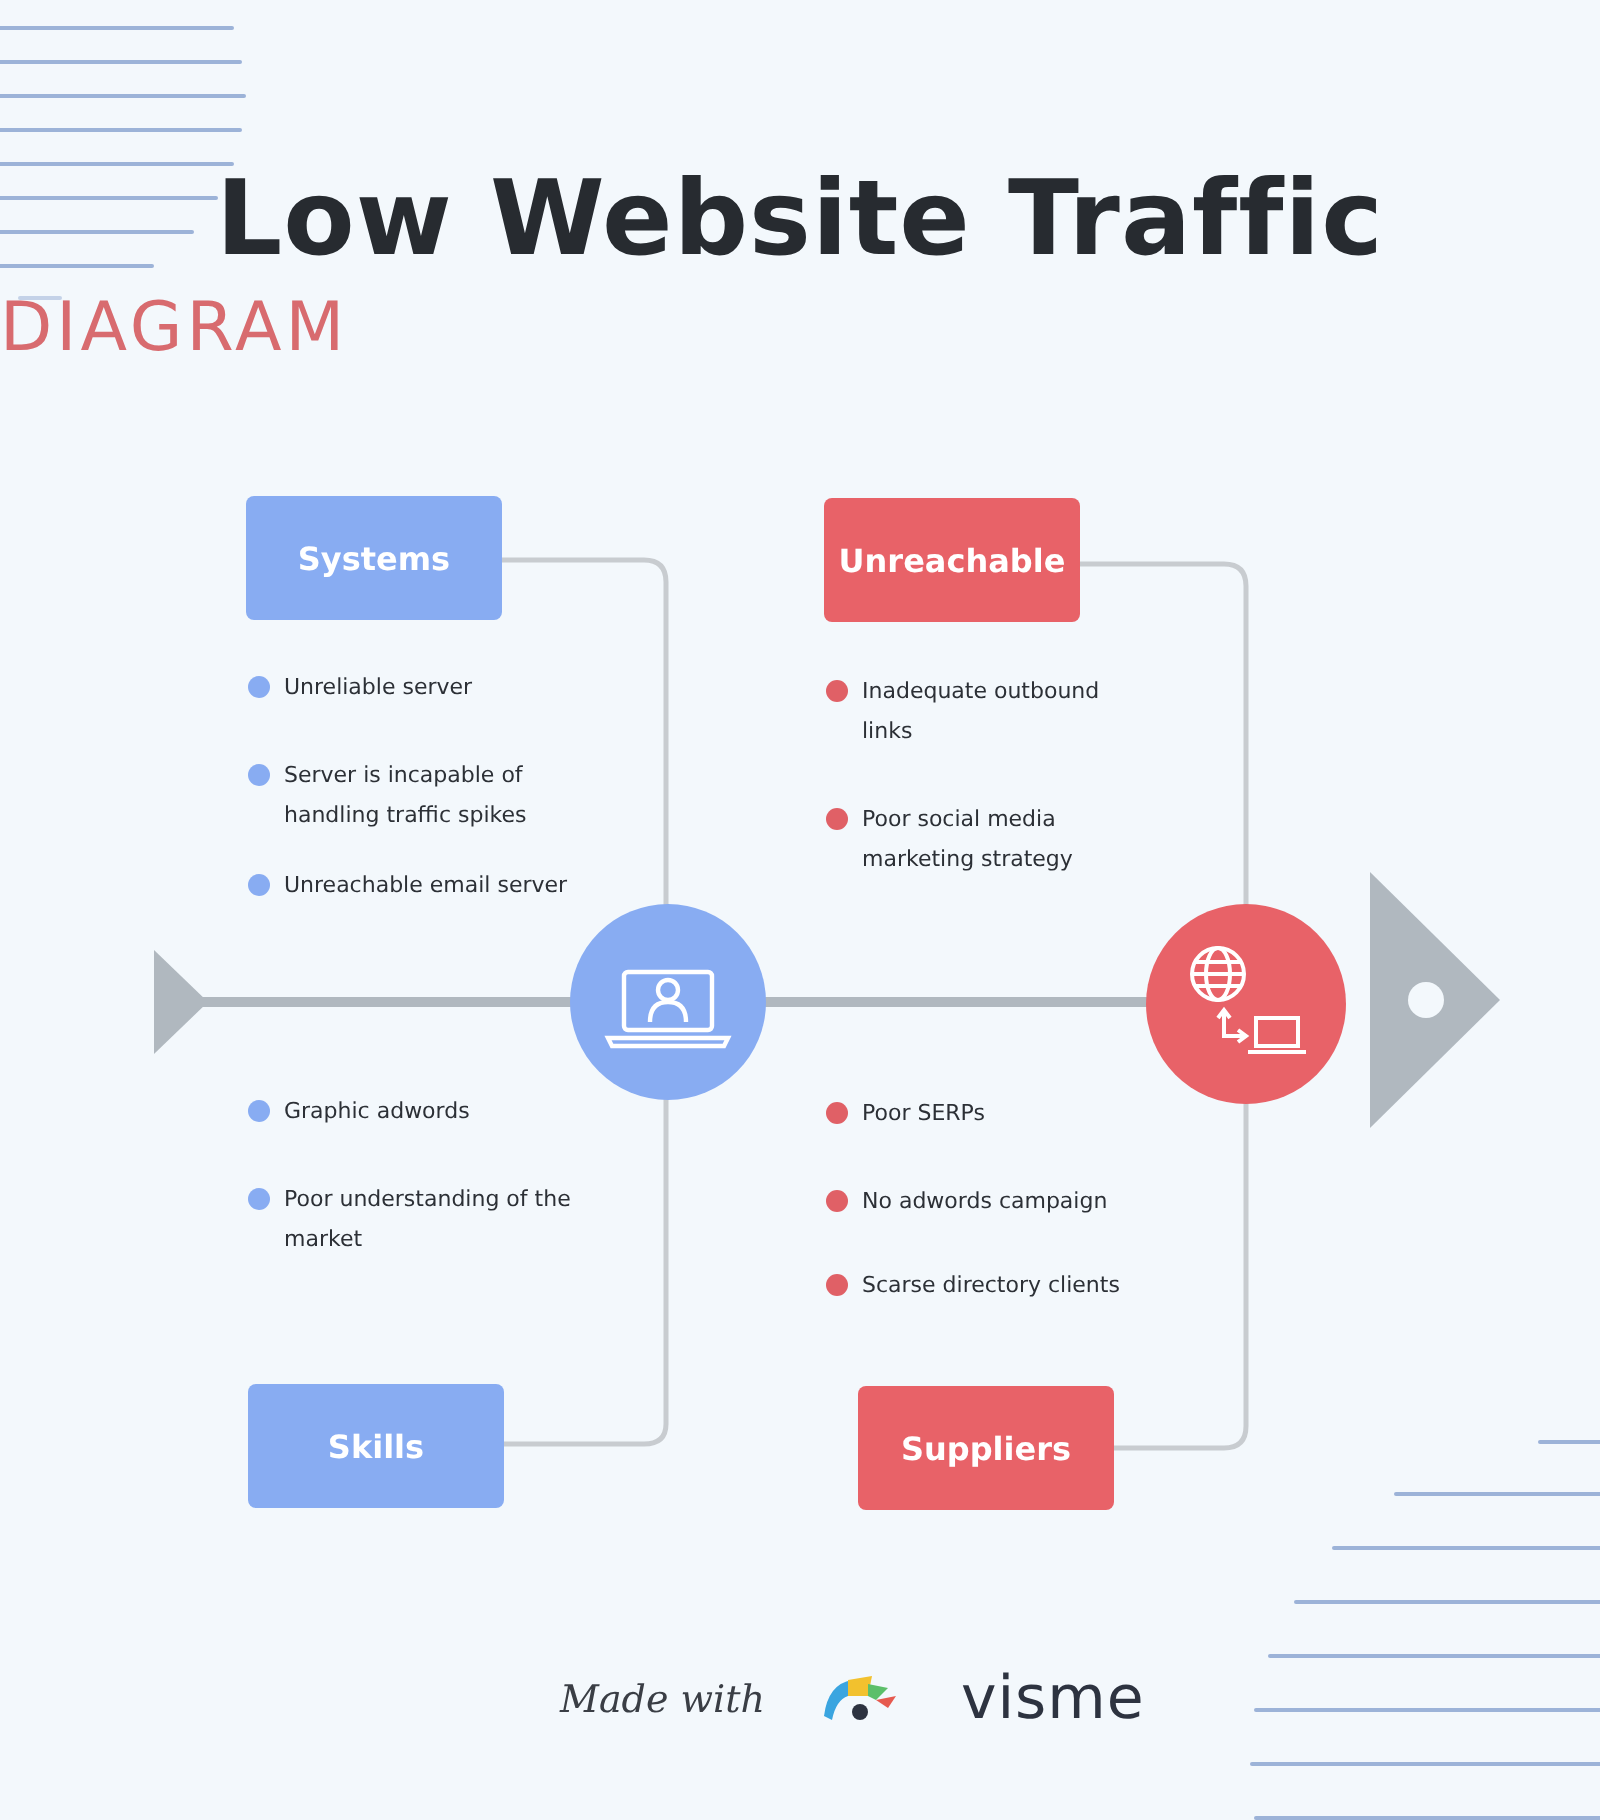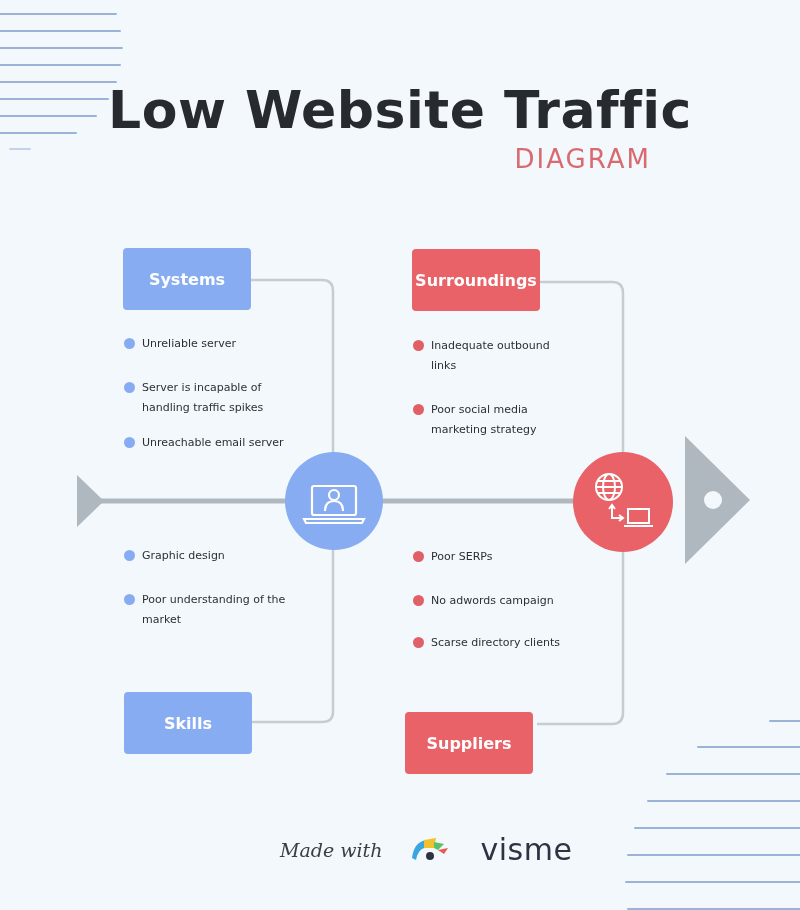--- a/index.html
+++ b/index.html
@@ -1,19 +1,19 @@
 <!DOCTYPE html>
 <html><head>
 <meta charset="utf-8">
 <style>
   html, body { margin:0; padding:0; }
   body { width:800px; height:910px; background:#f3f8fc; position:relative; overflow:hidden; font-family:"DejaVu Sans", sans-serif; }
   .deco-lines { position:absolute; left:0; top:0; width:800px; height:910px; }
   .title { position:absolute; left:0; width:800px; top:80px; text-align:center; font-size:52px; font-weight:bold; color:#272b30; letter-spacing:0.5px; }
-  .subtitle { position:absolute; left:0; width:651px; top:144px; text-align:right; font-size:26px; color:#d86b6f; letter-spacing:2px; }
+  .subtitle { position:absolute; left:0; width:651px; top:144px; text-align:left; font-size:34px; color:#d86b6f; letter-spacing:2px; }
   .diagram { position:absolute; left:0; top:0; width:800px; height:910px; }
   .cat-box { position:absolute; width:128px; height:62px; border-radius:4px; color:#fff; font-size:16px; font-weight:bold; display:flex; align-items:center; justify-content:center; }
   .blue { background:#88acf2; }
   .red { background:#e86268; }
   .cause { position:absolute; font-size:11px; color:#2c3036; line-height:20px; padding-left:18px; width:200px; }
   .cause .dot { position:absolute; left:0; top:4px; width:11px; height:11px; border-radius:50%; }
   .cause.b .dot { background:#88acf2; }
   .cause.r .dot { background:#e06066; }
   .footer { position:absolute; left:280px; top:832px; display:flex; align-items:center; gap:28px; }
   .made-with { font-family:"DejaVu Serif", serif; font-style:italic; font-size:19px; color:#3a3e45; }
@@ -84,32 +84,32 @@
       <path d="M612 506 V518 H622"></path>
       <path d="M609 509 L612 505 L615 509"></path>
       <path d="M619 515 L623 518 L619 521"></path>
       <rect x="628" y="509" width="21" height="14"></rect>
       <path d="M624 526 H653"></path>
     </g>
   </g>
 </svg>
 
 <div class="cat-box blue" style="left:123px; top:248px;">Systems</div>
-<div class="cat-box red" style="left:412px; top:249px;">Surroundings</div>
+<div class="cat-box red" style="left:412px; top:249px;">Unreachable</div>
 <div class="cat-box blue" style="left:124px; top:692px;">Skills</div>
-<div class="cat-box red" style="left:405px; top:693px;margin-top:19px;">Suppliers</div>
+<div class="cat-box red" style="left:429px; top:693px;">Suppliers</div>
 
 <div class="cause b" style="left:124px; top:334px;"><span class="dot"></span><span>Unreliable server</span></div>
 <div class="cause b" style="left:124px; top:378px; width:170px;"><span class="dot"></span><span>Server is incapable of handling traffic spikes</span></div>
 <div class="cause b" style="left:124px; top:433px; width:150px;"><span class="dot"></span><span>Unreachable email server</span></div>
 
 <div class="cause r" style="left:413px; top:336px; width:120px;"><span class="dot"></span><span>Inadequate outbound links</span></div>
 <div class="cause r" style="left:413px; top:400px; width:150px;"><span class="dot"></span><span>Poor social media marketing strategy</span></div>
 
-<div class="cause b" style="left:124px; top:546px;"><span class="dot"></span><span>Graphic design</span></div>
+<div class="cause b" style="left:124px; top:546px;"><span class="dot"></span><span>Graphic adwords</span></div>
 <div class="cause b" style="left:124px; top:590px; width:160px;"><span class="dot"></span><span>Poor understanding of the market</span></div>
 
 <div class="cause r" style="left:413px; top:547px;"><span class="dot"></span><span>Poor SERPs</span></div>
 <div class="cause r" style="left:413px; top:591px;"><span class="dot"></span><span>No adwords campaign</span></div>
 <div class="cause r" style="left:413px; top:633px; width:140px;"><span class="dot"></span><span>Scarse directory clients</span></div>
 
 <div class="footer">
   <span class="made-with">Made with</span>
   <svg width="42" height="28" viewBox="0 0 42 28">
     <path d="M2 22 Q4 6 16 4 L14 12 Q8 14 6 24 Z" fill="#3aa5e0"></path>

